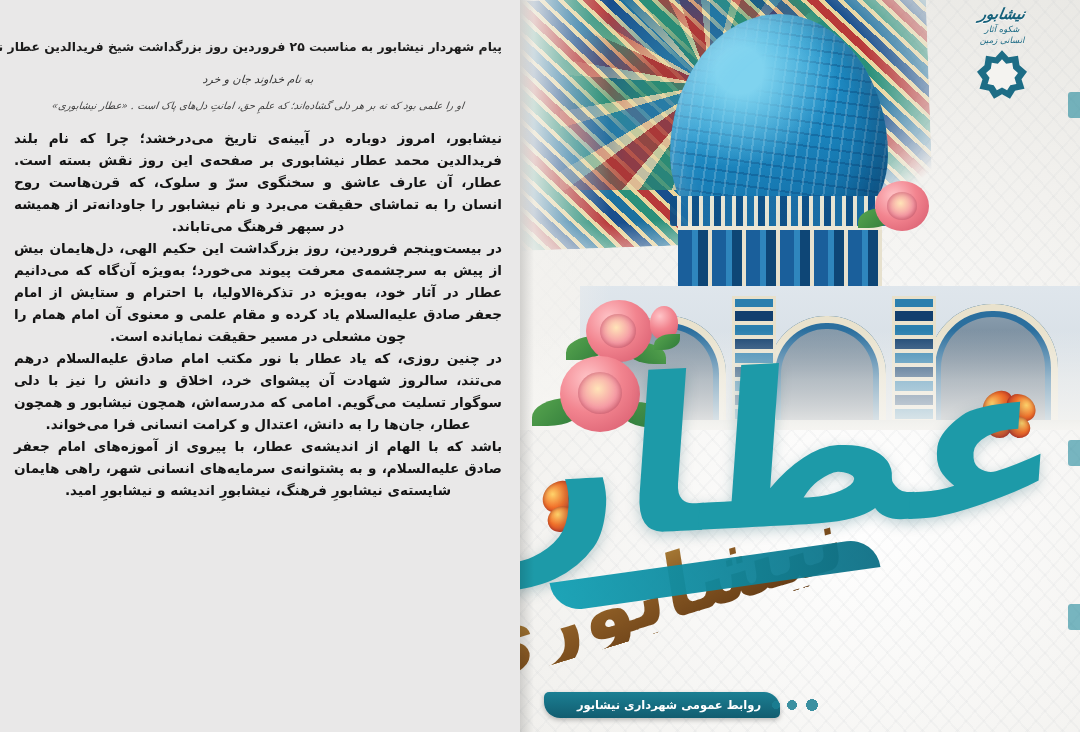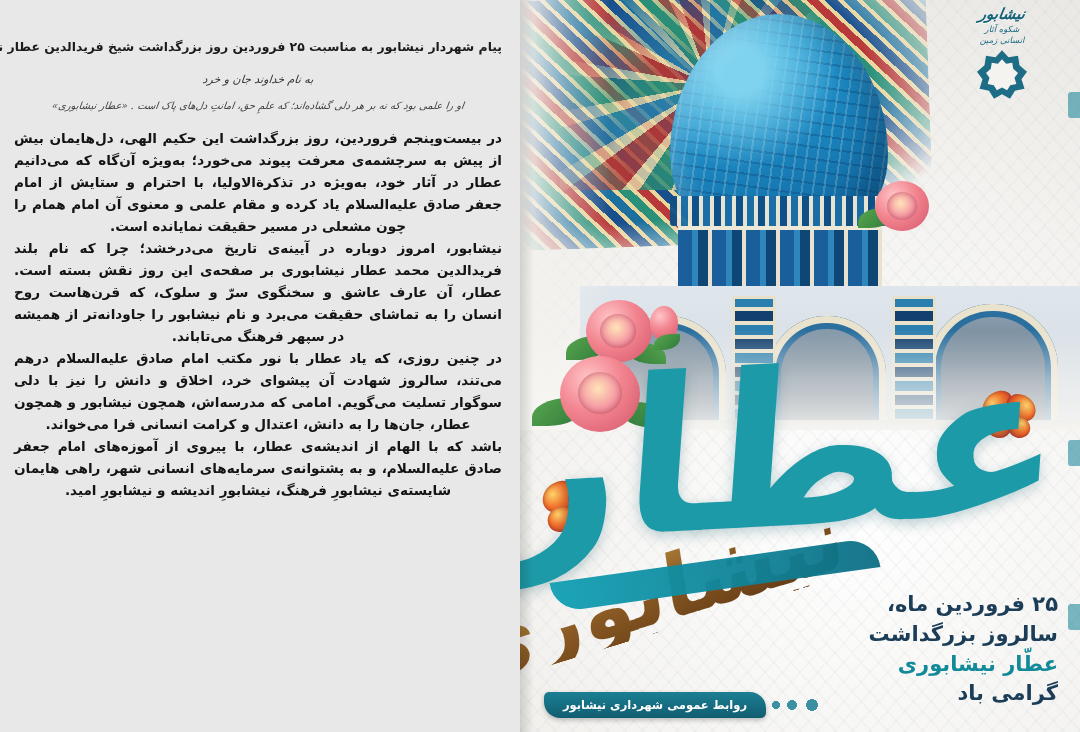--- a/index.html
+++ b/index.html
@@ -214,20 +214,21 @@
     opacity:.95;
   }
 
   
   .ribbon{
     position:absolute;left:24px;bottom:14px;width:222px;height:26px;
     background:linear-gradient(#1b7f93,#125d70);
     border-radius:5px 16px 5px 16px;
     display:flex;align-items:center;justify-content:center;
     box-shadow:0 2px 5px rgba(0,0,0,.25);
+    padding-left:14px;
   }
   .ribbon span{
     color:#fff;font-size:11.5px;font-weight:bold;direction:rtl;white-space:nowrap;
   }
   .ribbon-dots{
     position:absolute;left:250px;bottom:20px;width:54px;height:14px;
     background:
       radial-gradient(circle 4px at 6px 7px,#1b7f93 98%,transparent),
       radial-gradient(circle 5px at 22px 7px,#1b7f93 98%,transparent),
       radial-gradient(circle 6px at 42px 7px,#1b7f93 98%,transparent);
@@ -277,22 +278,22 @@
 
   <div class="msg-col">
 
     <div class="msg-title">پیام شهردار نیشابور به مناسبت ۲۵ فروردین روز بزرگداشت شیخ فریدالدین عطار نیشابوری</div>
 
     <div class="bismillah">به نام خداوند جان و خرد</div>
 
     <div class="epigraph">او را علمی بود که نه بر هر دلی گشاده‌اند؛ که علمِ حق، امانتِ دل‌های پاک است . «عطار نیشابوری»</div>
 
     <div class="body-text">
+      <p>نیشابور، امروز دوباره در آیینه‌ی تاریخ می‌درخشد؛ چرا که نام بلند فریدالدین محمد عطار نیشابوری بر صفحه‌ی این روز نقش بسته است. عطار، آن عارف عاشق و سخنگوی سرّ و سلوک، که قرن‌هاست روح انسان را به تماشای حقیقت می‌برد و نام نیشابور را جاودانه‌تر از همیشه در سپهر فرهنگ می‌تاباند.</p>
       <p>در بیست‌وپنجم فروردین، روز بزرگداشت این حکیم الهی، دل‌هایمان بیش از پیش به سرچشمه‌ی معرفت پیوند می‌خورد؛ به‌ویژه آن‌گاه که می‌دانیم عطار در آثار خود، به‌ویژه در تذکرة‌الاولیا، با احترام و ستایش از امام جعفر صادق علیه‌السلام یاد کرده و مقام علمی و معنوی آن امام همام را چون مشعلی در مسیر حقیقت نمایانده است.</p>
-      <p>نیشابور، امروز دوباره در آیینه‌ی تاریخ می‌درخشد؛ چرا که نام بلند فریدالدین محمد عطار نیشابوری بر صفحه‌ی این روز نقش بسته است. عطار، آن عارف عاشق و سخنگوی سرّ و سلوک، که قرن‌هاست روح انسان را به تماشای حقیقت می‌برد و نام نیشابور را جاودانه‌تر از همیشه در سپهر فرهنگ می‌تاباند.</p>
       <p>در چنین روزی، که یاد عطار با نور مکتب امام صادق علیه‌السلام درهم می‌تند، سالروز شهادت آن پیشوای خرد، اخلاق و دانش را نیز با دلی سوگوار تسلیت می‌گویم. امامی که مدرسه‌اش، همچون نیشابور و همچون عطار، جان‌ها را به دانش، اعتدال و کرامت انسانی فرا می‌خواند.</p>
       <p>باشد که با الهام از اندیشه‌ی عطار، با پیروی از آموزه‌های امام جعفر صادق علیه‌السلام، و به پشتوانه‌ی سرمایه‌های انسانی شهر، راهی هایمان شایسته‌ی نیشابورِ فرهنگ، نیشابورِ اندیشه و نیشابورِ امید.</p>
     </div>
 
   </div>
 
   <div class="poster">
     <div class="paper-tex"></div>
 
     <div class="photo">
@@ -346,26 +347,20 @@
       <div class="w" style="left:24px;top:3px;width:30px;height:26px;transform:rotate(14deg) scaleX(-1);"></div>
       <div class="w" style="left:6px;top:22px;width:24px;height:24px;transform:rotate(8deg);"></div>
       <div class="w" style="left:26px;top:24px;width:22px;height:22px;transform:rotate(-8deg) scaleX(-1);"></div>
     </div>
 
     <div class="callig-attar">عطار</div>
     <div class="callig-nish">نیشابوری</div>
 
     <div class="swoosh"></div>
 
-    <div class="headline">
-      <div class="ln">۲۵ فروردین ماه،</div>
-      <div class="ln">سالروز بزرگداشت</div>
-      <div class="ln accent">عطّار نیشابوری</div>
-      <div class="ln">گرامی باد</div>
-    </div>
 
     <div class="ribbon">
       <span>روابط عمومی شهرداری نیشابور</span>
     </div>
     <div class="ribbon-dots"></div>
 
     <div class="logo">
       <div class="script">نیشابور</div>
       <div class="sub">شکوه آثار</div>
       <div class="sub">انسانی زمین</div>

